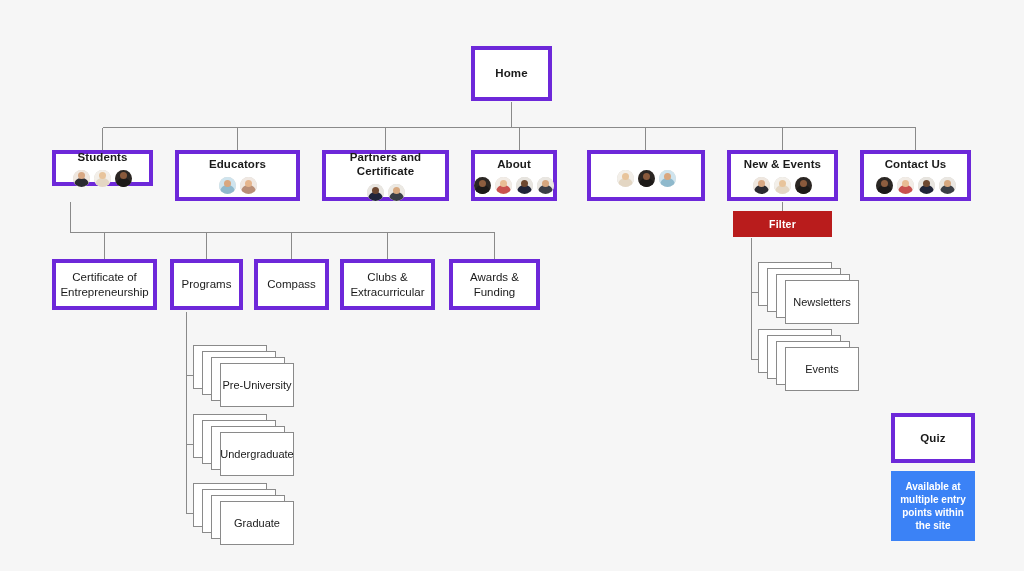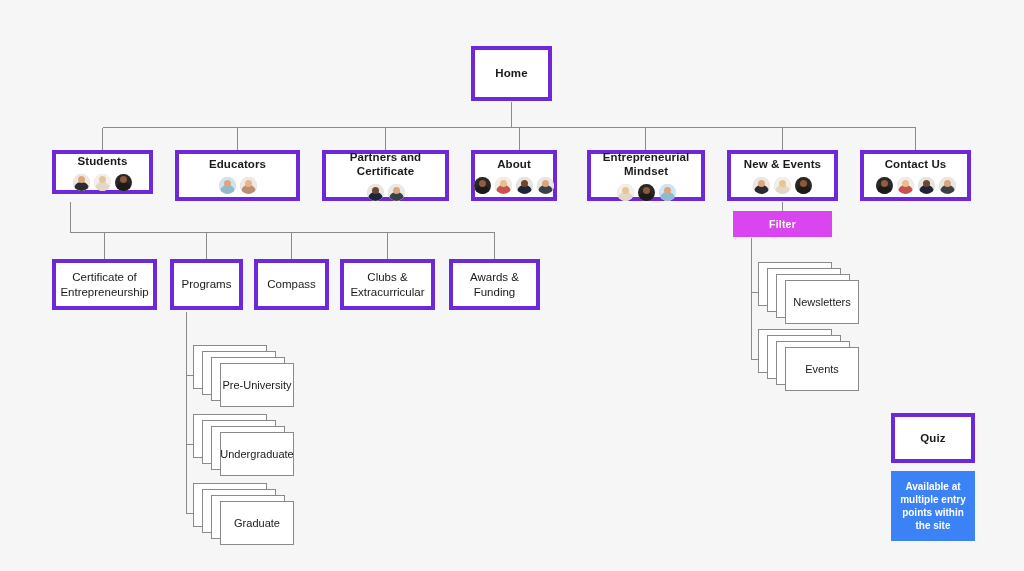--- a/index.html
+++ b/index.html
@@ -117,21 +117,21 @@
   }
   .stack .card.front .label {
     font-size: 11px;
     color: #1a1a1a;
   }
 
   
   .filter-btn {
     position: absolute;
     box-sizing: border-box;
-    background: #d946ef;
+    background: #b91c1c;
     border: none;
     display: flex;
     align-items: center;
     justify-content: center;
     color: #ffffff;
     font-weight: bold;
     font-size: 10.5px;
     letter-spacing: 0.2px;
   }
   .legend-note {
@@ -188,21 +188,21 @@
       <path d="M751.5 237.5 L751.5 359.5"></path>
       <path d="M751.5 292.5 L761.5 292.5"></path>
       <path d="M751.5 359.5 L761.5 359.5"></path>
     </g>
   </svg>
 
   <div class="node lvl1" style="left:471px; top:46px; width:81px; height:55px;">
     <span class="label">Home</span>
   </div>
 
-  <div class="node lvl2" style="left:52px; top:150px; width:101px; height:44px;">
+  <div class="node lvl2" style="left:52px; top:150px; width:101px; height:36px;">
     <span class="label">Students</span>
     <div class="avatars">
       <span class="avatar">
           <i class="bg" style="background:#efe7df"></i>
           <i class="body" style="background:#2a2a30"></i>
           <i class="head" style="background:#d8a883"></i>
         </span>
       <span class="avatar">
           <i class="bg" style="background:#f3efe9"></i>
           <i class="body" style="background:#e4d7c4"></i>
@@ -268,21 +268,20 @@
         </span>
       <span class="avatar">
           <i class="bg" style="background:#eae7e2"></i>
           <i class="body" style="background:#3b3f46"></i>
           <i class="head" style="background:#d6a77e"></i>
         </span>
     </div>
   </div>
 
   <div class="node lvl2" style="left:587px; top:150px; width:118px; height:51px;">
-    <span class="label">Entrepreneurial Mindset</span>
     <div class="avatars">
       <span class="avatar">
           <i class="bg" style="background:#f3efe9"></i>
           <i class="body" style="background:#e3d6c3"></i>
           <i class="head" style="background:#e8c49b"></i>
         </span>
       <span class="avatar">
           <i class="bg" style="background:#2b2623"></i>
           <i class="body" style="background:#1d1a18"></i>
           <i class="head" style="background:#8a5a3c"></i>

